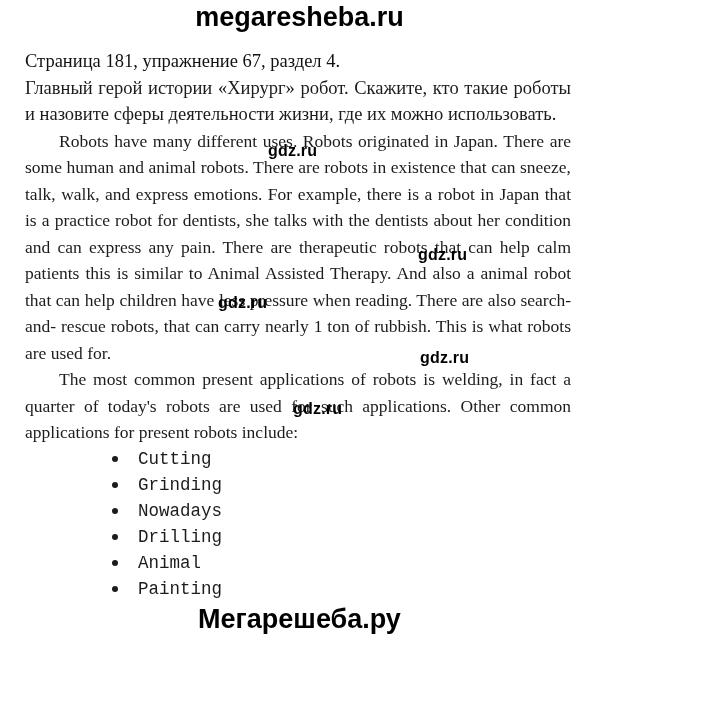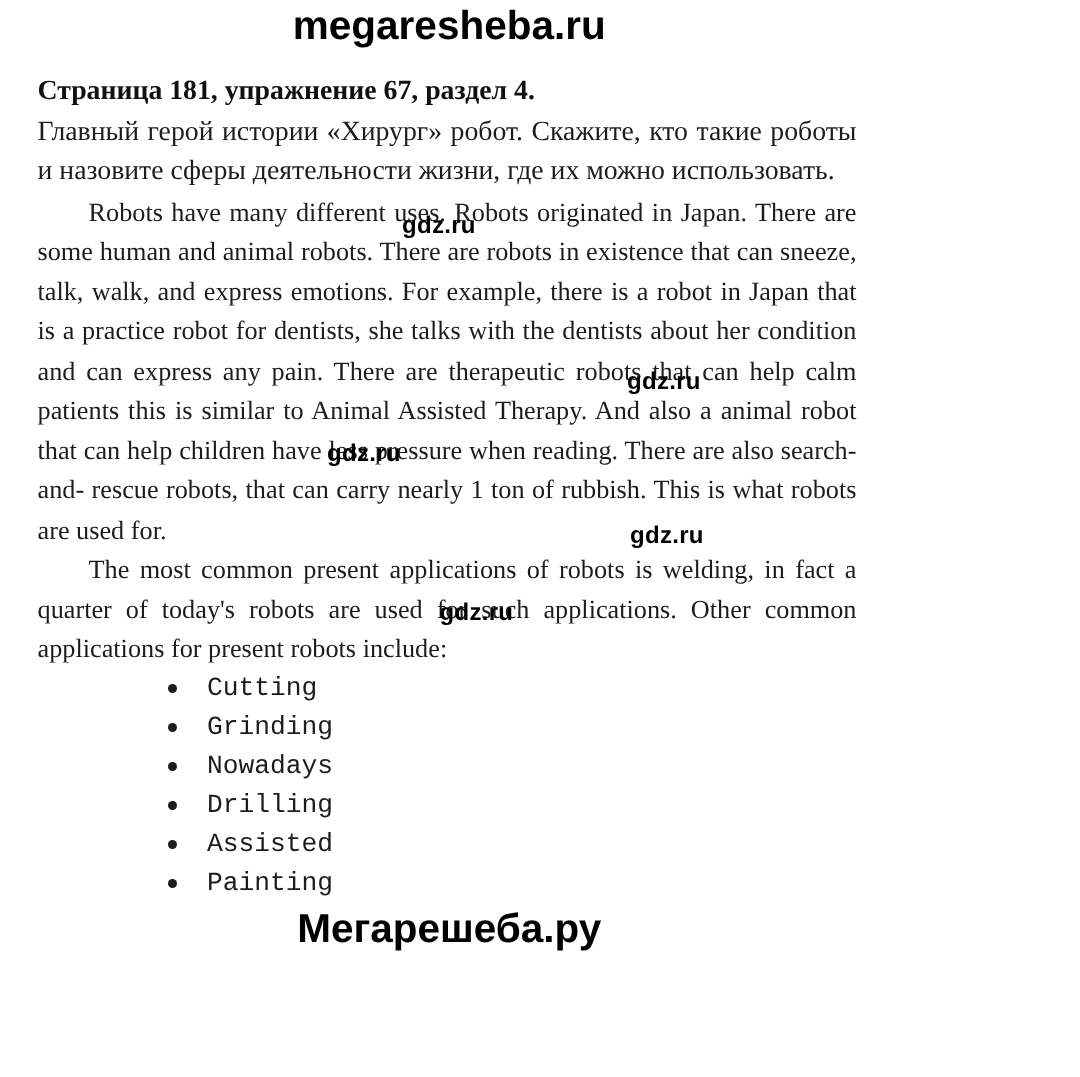--- a/index.html
+++ b/index.html
@@ -18,21 +18,21 @@
     font-family: "Liberation Sans", sans-serif;
     font-weight: bold;
     font-size: 27px;
     line-height: 30px;
     color: #000000;
   }
   .content { margin: 0 28px 0 25px; }
   .heading {
     margin: 16px 0 0 0;
     font-size: 18.5px;
-    font-weight: bold;
+    font-weight: normal;
     line-height: 26.5px;
     color: #111111;
   }
   .task {
     margin: 0;
     font-size: 18.5px;
     line-height: 26.5px;
     text-align: justify;
   }
   .para {
@@ -119,21 +119,21 @@
       <li>
         <span class="dot"></span>
         <span>Nowadays</span>
       </li>
       <li>
         <span class="dot"></span>
         <span>Drilling</span>
       </li>
       <li>
         <span class="dot"></span>
-        <span>Assisted</span>
+        <span>Animal</span>
       </li>
       <li>
         <span class="dot"></span>
         <span>Painting</span>
       </li>
     </ul>
 
   </div>
 
   <div class="site-footer">Мегарешеба.ру</div>

